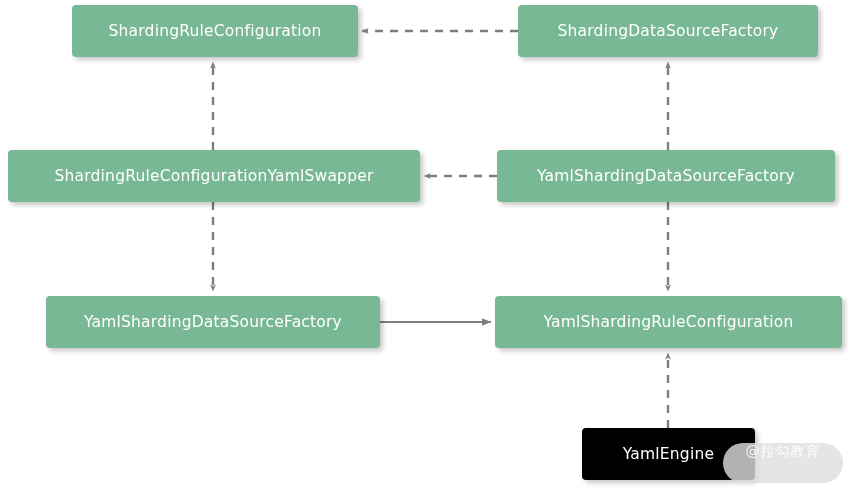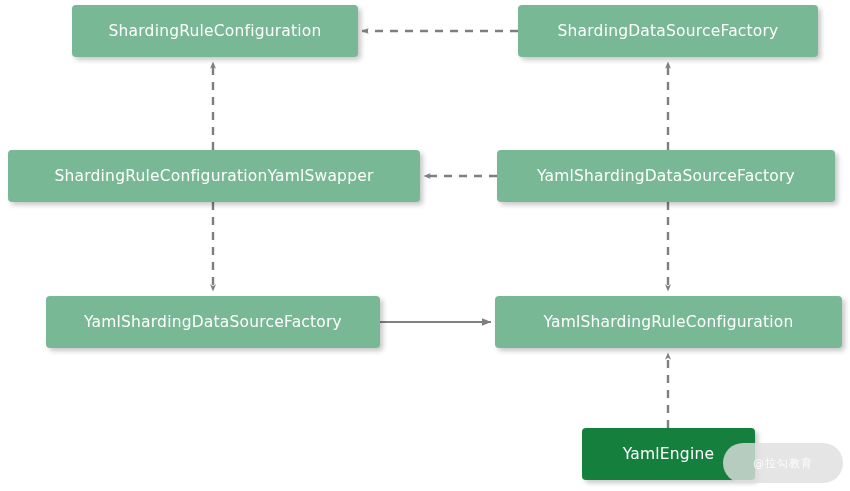--- a/index.html
+++ b/index.html
@@ -39,26 +39,26 @@
     left: 0;
     top: 0;
     width: 850px;
     height: 491px;
     z-index: 1;
     overflow: visible;
   }
   .watermark {
     position: absolute;
     display: flex;
-    align-items: center;
+    align-items: flex-start;
     justify-content: center;
     background: rgba(223,223,223,0.80);
     border-radius: 22px;
     color: rgba(255,255,255,0.92);
-    font-size: 11px;
+    font-size: 14px;
     letter-spacing: 1px;
     z-index: 5;
     pointer-events: none;
   }
 </style>
 </head>
 <body>
 
 <div id="canvas">
 
@@ -94,21 +94,21 @@
   </div>
   <div class="node" style="left: 497px; top: 150px; width: 338px; height: 52px; background: rgb(121, 184, 149); color: rgb(255, 255, 255);">
     <span>YamlShardingDataSourceFactory</span>
   </div>
   <div class="node" style="left: 46px; top: 296px; width: 334px; height: 52px; background: rgb(121, 184, 149); color: rgb(255, 255, 255);">
     <span>YamlShardingDataSourceFactory</span>
   </div>
   <div class="node" style="left: 495px; top: 296px; width: 347px; height: 52px; background: rgb(121, 184, 149); color: rgb(255, 255, 255);">
     <span>YamlShardingRuleConfiguration</span>
   </div>
-  <div class="node" style="left: 582px; top: 428px; width: 173px; height: 52px; background: #15803d; color: rgb(255, 255, 255);">
+  <div class="node" style="left: 582px; top: 428px; width: 173px; height: 52px; background: #000000; color: rgb(255, 255, 255);">
     <span>YamlEngine</span>
   </div>
 
   <div class="watermark" style="left: 723px; top: 443px; width: 120px; height: 40px;">
     <span>@拉勾教育</span>
   </div>
 
 </div>
 
 </body></html>

